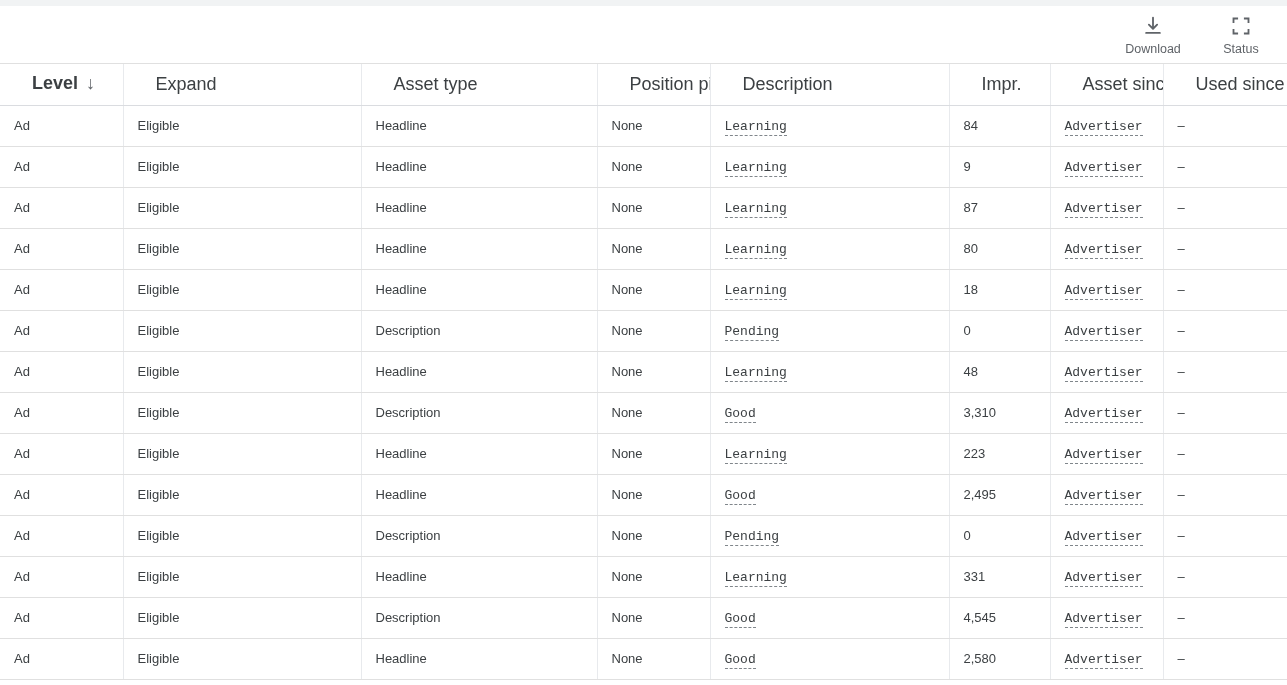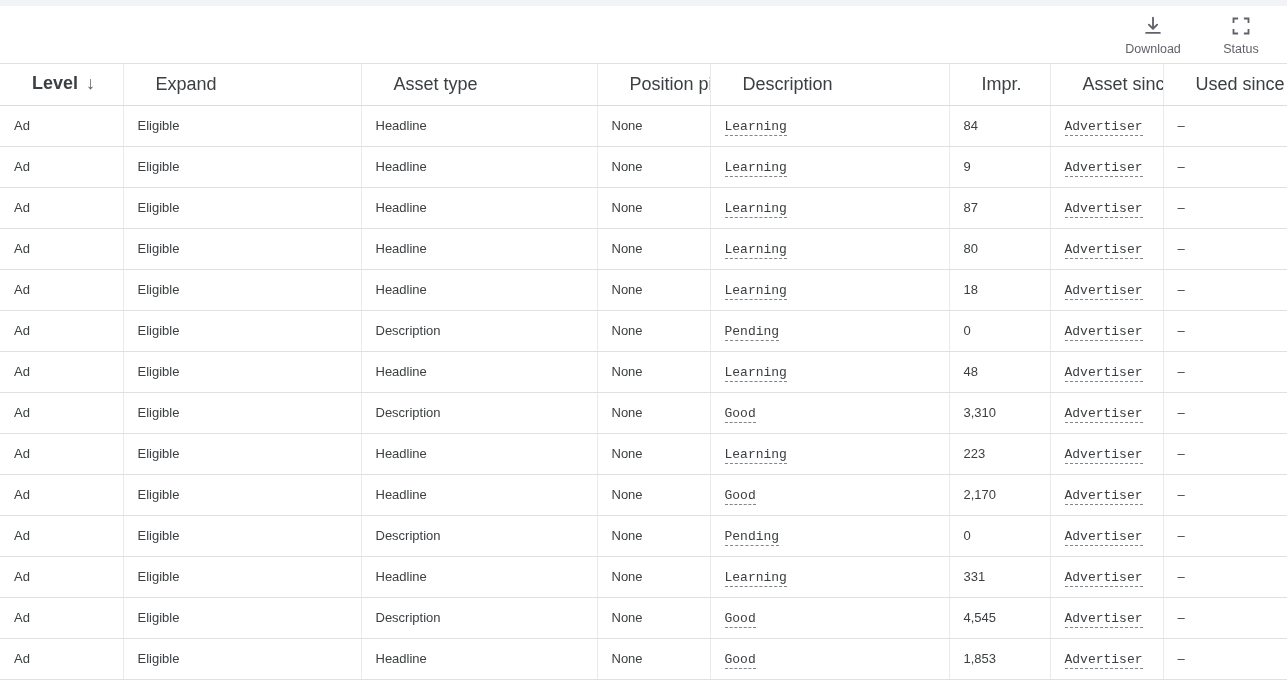--- a/index.html
+++ b/index.html
@@ -292,21 +292,21 @@
           <td class="num"><span>223</span></td>
           <td><span class="tip">Advertiser</span></td>
           <td><span class="dash">–</span></td>
         </tr>
         <tr>
           <td><span>Ad</span></td>
           <td><span>Eligible</span></td>
           <td><span>Headline</span></td>
           <td><span>None</span></td>
           <td><span class="tip">Good</span></td>
-          <td class="num"><span>2,170</span></td>
+          <td class="num"><span>2,495</span></td>
           <td><span class="tip">Advertiser</span></td>
           <td><span class="dash">–</span></td>
         </tr>
         <tr>
           <td><span>Ad</span></td>
           <td><span>Eligible</span></td>
           <td><span>Description</span></td>
           <td><span>None</span></td>
           <td><span class="tip">Pending</span></td>
           <td class="num"><span>0</span></td>
@@ -332,19 +332,19 @@
           <td class="num"><span>4,545</span></td>
           <td><span class="tip">Advertiser</span></td>
           <td><span class="dash">–</span></td>
         </tr>
         <tr>
           <td><span>Ad</span></td>
           <td><span>Eligible</span></td>
           <td><span>Headline</span></td>
           <td><span>None</span></td>
           <td><span class="tip">Good</span></td>
-          <td class="num"><span>1,853</span></td>
+          <td class="num"><span>2,580</span></td>
           <td><span class="tip">Advertiser</span></td>
           <td><span class="dash">–</span></td>
         </tr>
       </tbody>
   </table>
 </div>
 
 </body></html>

